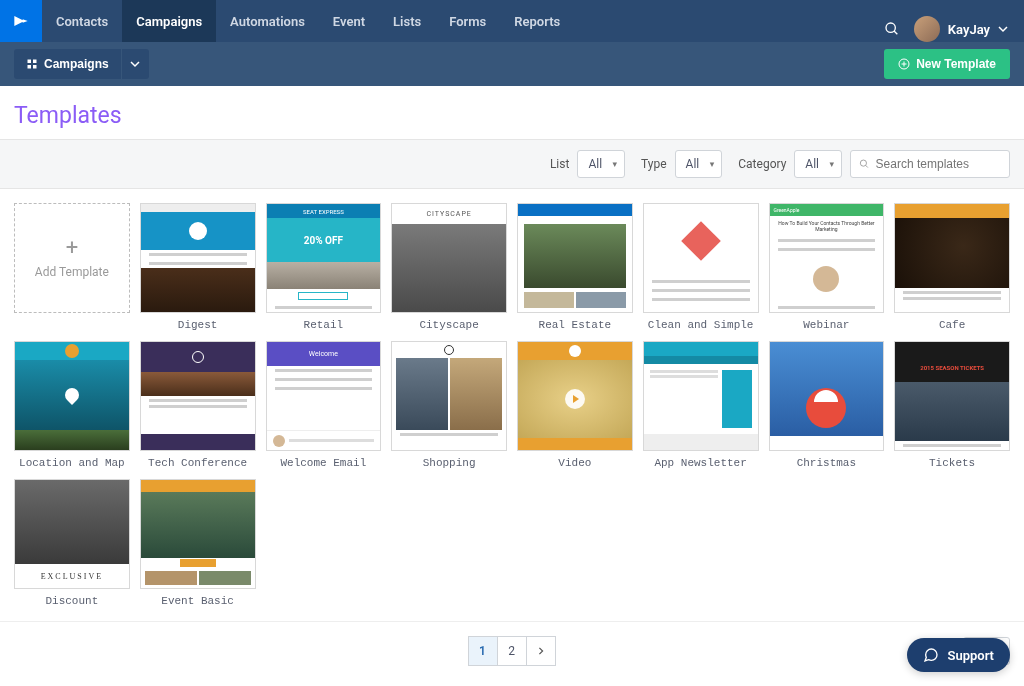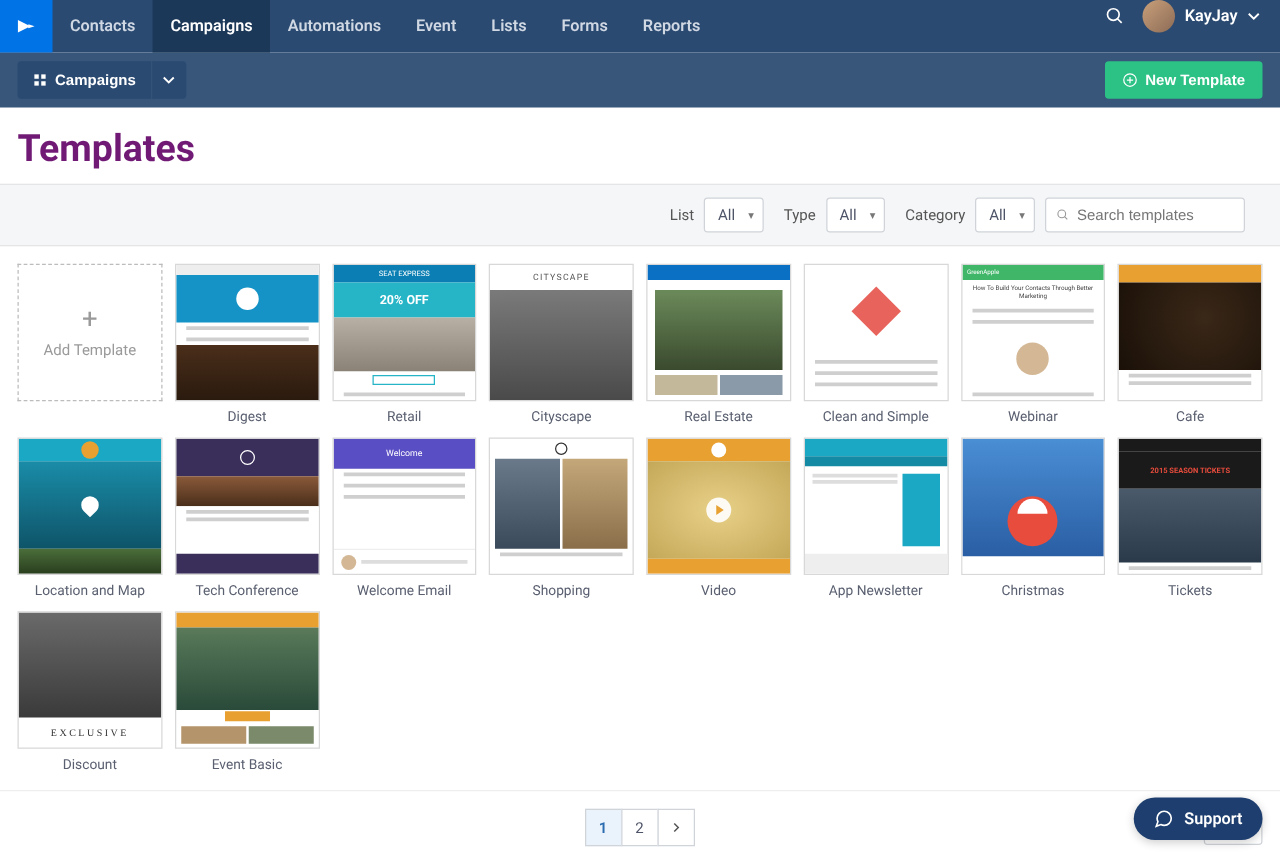--- a/index.html
+++ b/index.html
@@ -1,53 +1,53 @@
 <!DOCTYPE html>
 <html><head>
 <meta charset="utf-8">
 <style>
 * { margin: 0; padding: 0; box-sizing: border-box; }
 body { font-family: -apple-system, BlinkMacSystemFont, "Segoe UI", Roboto, sans-serif; background: #fff; font-size: 13px; color: #4e5468; width: 1024px; }
 
 
-.topnav { background: #2b4a71; height: 42px; display: flex; align-items: flex-start; color: #fff; }
+.topnav { background: #2b4a71; height: 42px; display: flex; align-items: flex-end; color: #fff; }
 .logo-box { width: 42px; height: 42px; background: #0073e6; display: flex; align-items: center; justify-content: center; }
 .logo-box svg { width: 20px; height: 20px; }
 .nav-items { display: flex; height: 100%; }
 .nav-item { padding: 0 14px; display: flex; align-items: center; font-size: 13px; font-weight: 600; color: #d0d8e4; cursor: pointer; }
 .nav-item.active { background: #1c3858; color: #fff; }
 .nav-right { margin-left: auto; display: flex; align-items: center; gap: 14px; padding-right: 16px; }
 .search-ico, .user-area { display: flex; align-items: center; gap: 8px; cursor: pointer; }
 .avatar { width: 26px; height: 26px; border-radius: 50%; background: linear-gradient(135deg,#c9a07a,#8c6b56); }
 .user-name { font-size: 13px; font-weight: 600; }
 
 
 .subbar { background: #37567a; height: 44px; display: flex; align-items: center; justify-content: space-between; padding: 0 14px; }
 .sub-left { display: flex; align-items: center; }
 .sub-btn { background: #2b4a71; color: #fff; border: none; height: 30px; padding: 0 12px; font-size: 12px; font-weight: 600; display: flex; align-items: center; gap: 6px; cursor: pointer; border-radius: 3px 0 0 3px; }
 .sub-dd { background: #2b4a71; color: #fff; border: none; height: 30px; width: 28px; display: flex; align-items: center; justify-content: center; border-left: 1px solid #37567a; border-radius: 0 3px 3px 0; cursor: pointer; }
 .new-tpl { background: #2cc185; color: #fff; border: none; height: 30px; padding: 0 14px; font-size: 12px; font-weight: 600; border-radius: 3px; display: flex; align-items: center; gap: 6px; cursor: pointer; }
 
 
-.page-title { padding: 16px 14px 10px; font-size: 30px; font-weight: 700; color: #701a75; }
-
-
-.filter-bar { background: #f5f6f7; border: 1px solid #e5e5e5; border-left: none; border-right: none; padding: 10px 28px; display: flex; justify-content: flex-end; align-items: center; gap: 8px; }
+.page-title { padding: 16px 14px 10px; font-size: 23px; font-weight: 400; color: #8b5cf6; }
+
+
+.filter-bar { background: #f5f6f7; border: 1px solid #e5e5e5; border-left: none; border-right: none; padding: 10px 14px; display: flex; justify-content: flex-end; align-items: center; gap: 8px; }
 .filter-label { font-size: 12px; color: #555; margin-left: 8px; }
 .select { border: 1px solid #d0d4d9; background: #fff; height: 28px; padding: 0 22px 0 10px; font-size: 12px; border-radius: 3px; position: relative; display: flex; align-items: center; cursor: pointer; }
 .select::after { content: "▾"; position: absolute; right: 7px; font-size: 9px; color: #777; }
 .search-box { border: 1px solid #d0d4d9; background: #fff; height: 28px; width: 160px; padding: 0 8px; font-size: 12px; border-radius: 3px; display: flex; align-items: center; gap: 6px; }
 .search-box input { border: none; outline: none; font-size: 12px; width: 100%; }
 
 
 .grid-wrap { padding: 14px; }
 .grid { display: grid; grid-template-columns: repeat(8, 1fr); gap: 10px; }
 .card { display: flex; flex-direction: column; align-items: center; }
 .thumb { width: 100%; height: 110px; border: 1px solid #d8d8d8; background: #fff; position: relative; overflow: hidden; cursor: pointer; }
-.card-label { font-size: 11px; color: #5a6070; margin-top: 6px; text-align: center; }
+.card-label { font-size: 11px; color: #5a6070; margin-top: 6px; text-align: center; font-family: Liberation Mono, monospace; }
 
 .add-card .thumb { border: 1px dashed #bcbcbc; display: flex; flex-direction: column; align-items: center; justify-content: center; color: #9a9a9a; }
 .add-card .plus { font-size: 22px; line-height: 1; }
 .add-card .add-text { font-size: 12px; margin-top: 6px; }
 .flexcol { display: flex; flex-direction: column; height: 100%; }
 .t-text { height: 3px; background: #cfcfcf; margin: 3px 8px; }
 
 
 .pager-bar { display: flex; align-items: center; justify-content: center; padding: 14px; position: relative; border-top: 1px solid #eee; }
 .pager { display: flex; gap: 0; }
@@ -165,21 +165,21 @@
             <div class="t-text"></div>
             <div style="flex:1;background:linear-gradient(#4a2e1a,#2a1a0e)"></div>
           </div>
         </div>
         <div class="card-label">Digest</div>
       </div>
       <div class="card">
         <div class="thumb">
           <div class="flexcol">
             <div style="height:14px;background:#0b7fb3;color:#fff;font-size:6px;display:flex;align-items:center;justify-content:center">SEAT EXPRESS</div>
-            <div style="height:28px;background:#26b5c7;color:#fff;font-size:10px;font-weight:700;display:flex;align-items:center;justify-content:center">20% OFF</div>
+            <div style="height:44px;background:#26b5c7;color:#fff;font-size:10px;font-weight:700;display:flex;align-items:center;justify-content:center">20% OFF</div>
             <div style="flex:1;background:linear-gradient(#b8b0a4,#8a8276)"></div>
             <div style="height:14px;display:flex;align-items:center;justify-content:center">
               <div style="width:50px;height:8px;border:1px solid #26b5c7"></div>
             </div>
             <div class="t-text"></div>
           </div>
         </div>
         <div class="card-label">Retail</div>
       </div>
       <div class="card">

